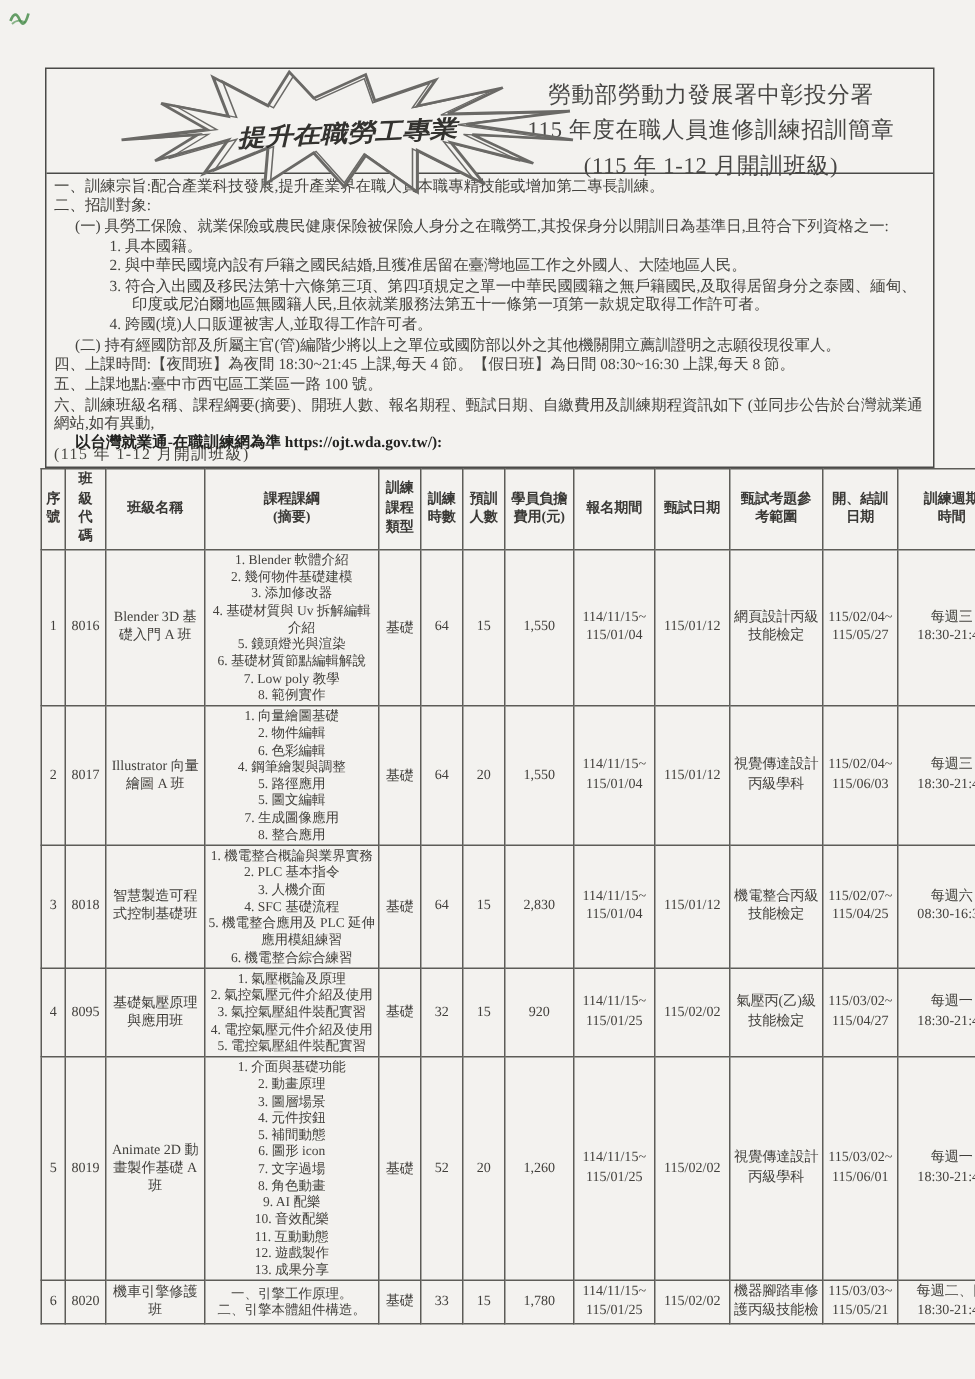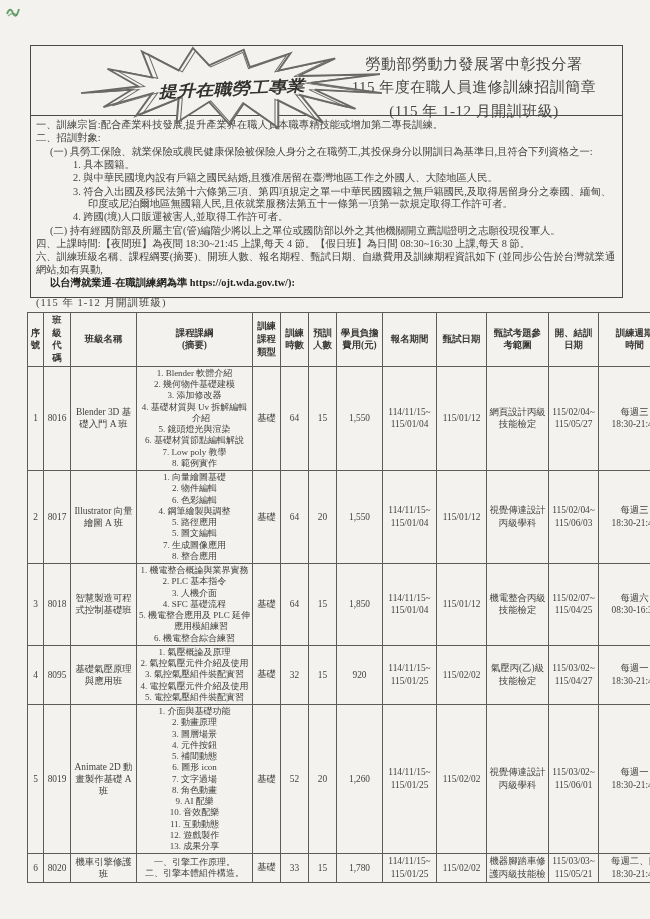--- a/index.html
+++ b/index.html
@@ -109,20 +109,21 @@
     <div class="intro" id="intro">
         <div class="intro-line lvl0">一、訓練宗旨:配合產業科技發展,提升產業界在職人員本職專精技能或增加第二專長訓練。</div>
         <div class="intro-line lvl0">二、招訓對象:</div>
         <div class="intro-line lvl1">(一) 具勞工保險、就業保險或農民健康保險被保險人身分之在職勞工,其投保身分以開訓日為基準日,且符合下列資格之一:</div>
         <div class="intro-line lvl2">1. 具本國籍。</div>
         <div class="intro-line lvl2">2. 與中華民國境內設有戶籍之國民結婚,且獲准居留在臺灣地區工作之外國人、大陸地區人民。</div>
         <div class="intro-line lvl2">3. 符合入出國及移民法第十六條第三項、第四項規定之單一中華民國國籍之無戶籍國民,及取得居留身分之泰國、緬甸、印度或尼泊爾地區無國籍人民,且依就業服務法第五十一條第一項第一款規定取得工作許可者。</div>
         <div class="intro-line lvl2">4. 跨國(境)人口販運被害人,並取得工作許可者。</div>
         <div class="intro-line lvl1">(二) 持有經國防部及所屬主官(管)編階少將以上之單位或國防部以外之其他機關開立薦訓證明之志願役現役軍人。</div>
         <div class="intro-line lvl0">四、上課時間:【夜間班】為夜間 18:30~21:45 上課,每天 4 節。【假日班】為日間 08:30~16:30 上課,每天 8 節。</div>
+        <div class="intro-line lvl0">五、上課地點:臺中市西屯區工業區一路 100 號。</div>
         <div class="intro-line lvl0">六、訓練班級名稱、課程綱要(摘要)、開班人數、報名期程、甄試日期、自繳費用及訓練期程資訊如下 (並同步公告於台灣就業通網站,如有異動,</div>
         <div class="intro-line lvl1 bold-line">以台灣就業通-在職訓練網為準  https://ojt.wda.gov.tw/):</div>
       </div>
   </div>
 
   <div class="caption">(115 年 1-12 月開訓班級)</div>
 
   <table class="course">
     <colgroup id="cols">
         <col style="width: 16px;">
@@ -234,21 +235,21 @@
             <div class="outline-item">1. 機電整合概論與業界實務</div>
             <div class="outline-item">2. PLC 基本指令</div>
             <div class="outline-item">3. 人機介面</div>
             <div class="outline-item">4. SFC 基礎流程</div>
             <div class="outline-item">5. 機電整合應用及 PLC 延伸應用模組練習</div>
             <div class="outline-item">6. 機電整合綜合練習</div>
           </td>
           <td>基礎</td>
           <td>64</td>
           <td>15</td>
-          <td>1,850</td>
+          <td>2,830</td>
           <td class="preline">114/11/15~
 115/01/04</td>
           <td>115/01/12</td>
           <td class="preline">機電整合丙級
 技能檢定</td>
           <td class="preline">115/02/07~
 115/04/25</td>
           <td class="preline">每週六
 08:30-16:30</td>
         </tr>

